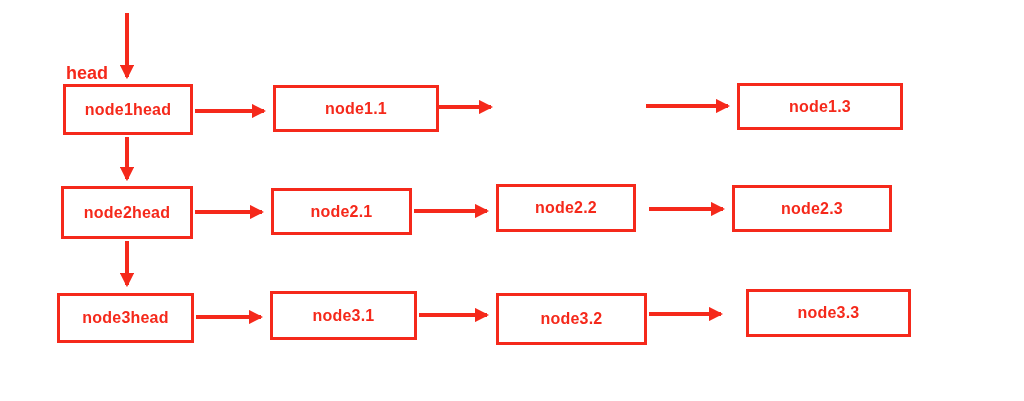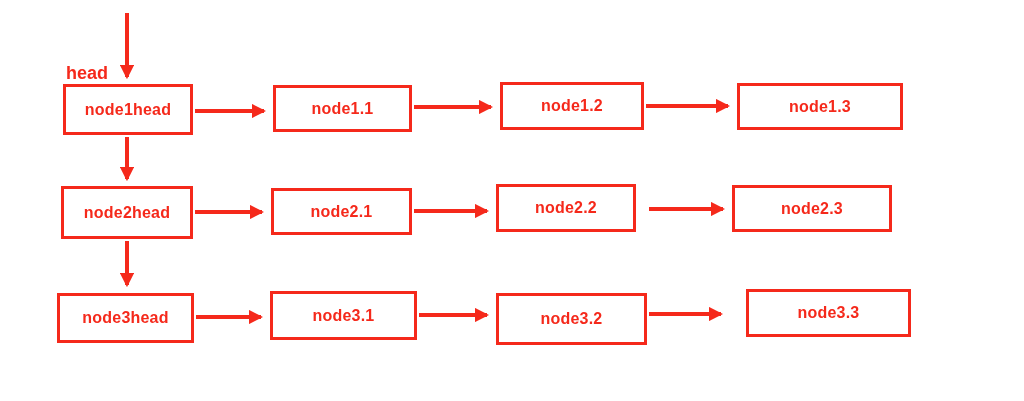--- a/index.html
+++ b/index.html
@@ -73,25 +73,22 @@
     <line x1="196" y1="317" x2="261" y2="317" marker-end="url(#ah)"></line>
     <line x1="419" y1="315" x2="487" y2="315" marker-end="url(#ah)"></line>
     <line x1="649" y1="314" x2="721" y2="314" marker-end="url(#ah)"></line>
   </svg>
 
   <div class="head-label">head</div>
 
   <div class="node" style="left:63px;top:84px;width:130px;height:51px">
     <span>node1head</span>
   </div>
-  <div class="node" style="left:273px;top:85px;width:139px;height:47px">
+  <div class="node" style="left:273px;top:85px;width:166px;height:47px">
     <span>node1.1</span>
-  </div>
-  <div class="node" style="left:500px;top:82px;width:144px;height:48px">
-    <span>node1.2</span>
   </div>
   <div class="node" style="left:737px;top:83px;width:166px;height:47px">
     <span>node1.3</span>
   </div>
 
   <div class="node" style="left:61px;top:186px;width:132px;height:53px">
     <span>node2head</span>
   </div>
   <div class="node" style="left:271px;top:188px;width:141px;height:47px">
     <span>node2.1</span>

